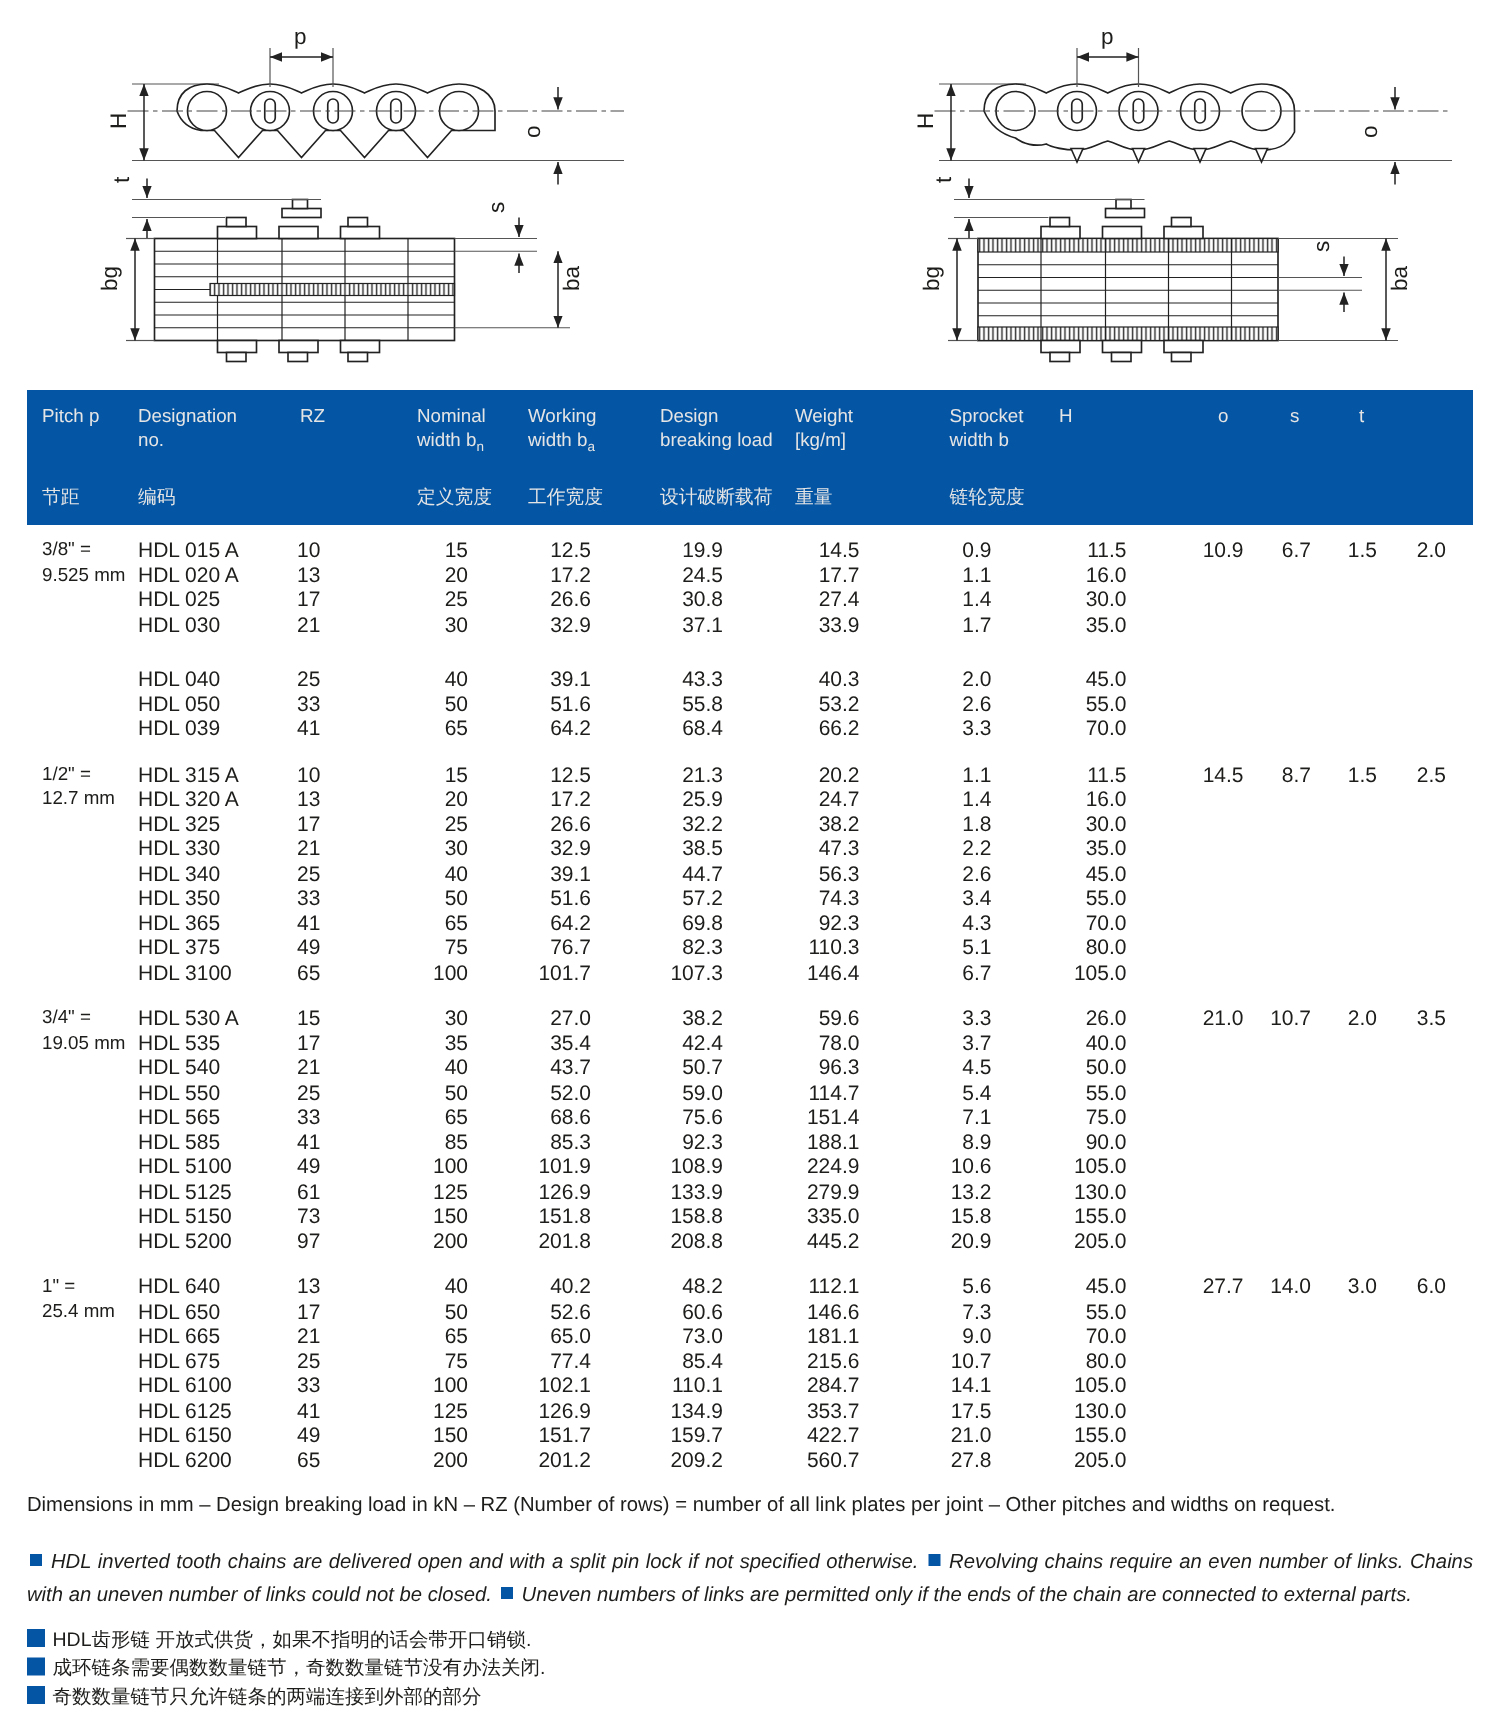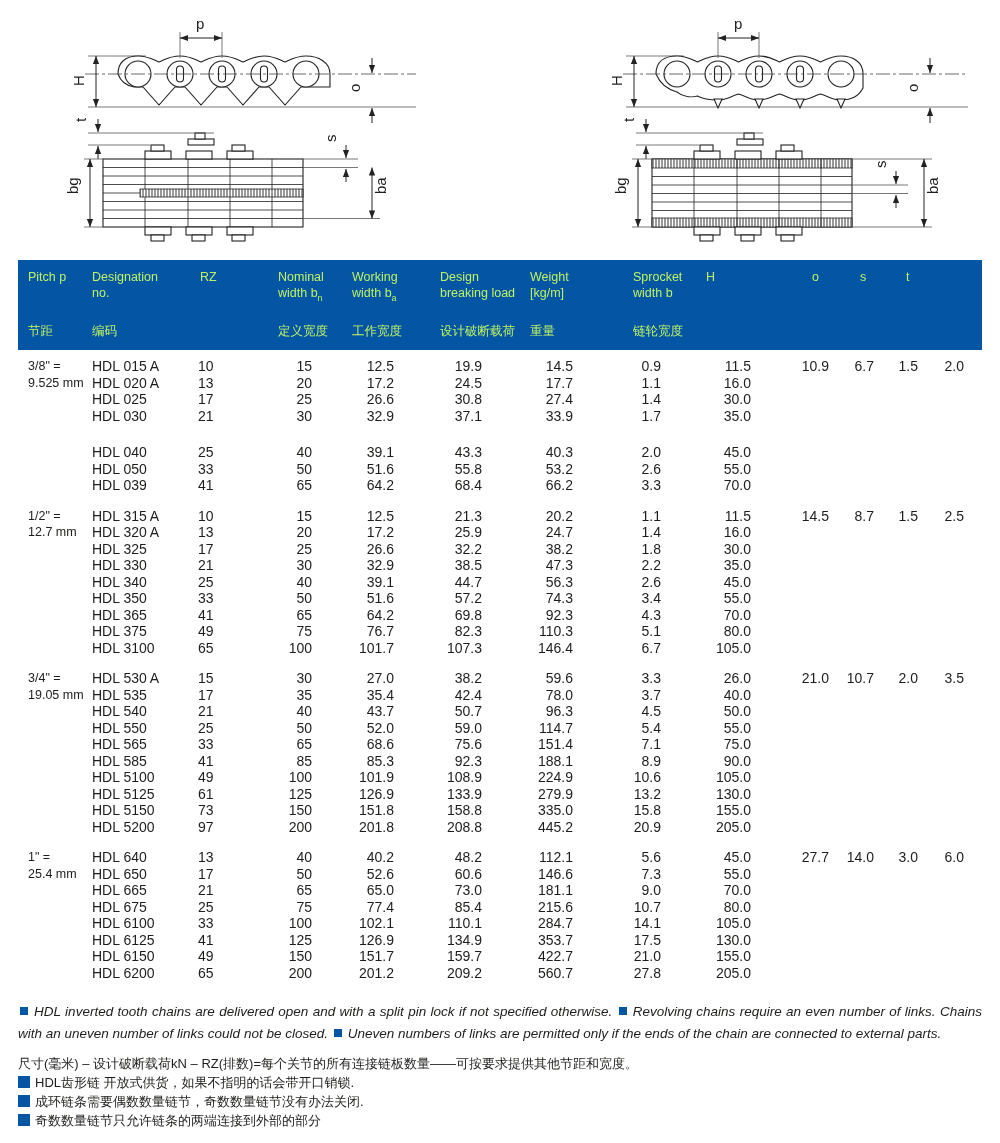--- a/index.html
+++ b/index.html
@@ -8,21 +8,21 @@
   .dwg{position:absolute;top:12px;}
   .dwg .pl{fill:#fff;stroke:#222;stroke-width:1.1;}
   .dwg .thin{stroke:#555;stroke-width:0.8;fill:none;}
   .dwg .thin2{stroke:#222;stroke-width:0.8;fill:none;}
   .dwg .cl{stroke:#444;stroke-width:0.8;stroke-dasharray:14 3 3 3;fill:none;}
   .dwg .dim{stroke:#222;stroke-width:1;fill:none;}
   .dwg text{font-size:15px;fill:#1d1d1b;font-family:"Liberation Sans",sans-serif;}
   
   .spec-table{margin:6px 18px 0 18px;width:964px;}
   .thead{display:grid;grid-template-columns:64px 108px 78px 74px 88px 90px 103px 73px 106px 48px 46px 42px 1fr;
-         background:#0455a4;color:#bef264;padding:9px 0 11px 10px;}
+         background:#0455a4;color:#e5e5e5;padding:9px 0 11px 10px;}
   .hc{white-space:nowrap;}
   .hc .en{font-size:12.5px;line-height:16px;height:32px;}
   .hc .en sub{font-size:9px;}
   .hc .zh{font-size:12.5px;margin-top:22px;height:16px;}
   .tbody{padding-top:8px;}
   .sec{display:grid;grid-template-columns:64px 872px;padding-left:10px;margin-top:14px;}
   .sec:first-child{margin-top:0;}
   .pitch{font-size:12.5px;line-height:16.5px;white-space:nowrap;}
   .row{display:grid;grid-template-columns:104px 40px 76px 82px 88px 91px 88px 90px 78px 45px 44px 46px;
        font-size:14px;line-height:16.5px;}
@@ -777,23 +777,23 @@
           <span class="n"></span>
           <span class="n"></span>
           <span class="n"></span>
         </div>
         </div>
     </section>
     </div>
 </div>
 
 <div class="notes">
+  <p class="dim-en" style="margin:0;">Dimensions in mm – Design breaking load in kN – RZ (Number of rows) = number of all link plates per joint – Other pitches and widths on request.</p>
   <p class="bullets-en" style="margin-bottom:0;"><span><span class="sq"></span><span>HDL inverted tooth chains are delivered open and with a split pin lock if not specified otherwise.</span> </span><span><span class="sq"></span><span>Revolving chains require an even number of links. Chains with an uneven number of links could not be closed.</span> </span><span><span class="sq"></span><span>Uneven numbers of links are permitted only if the ends of the chain are connected to external parts.</span> </span></p>
   <div class="zh-block">
-    <div class="zh-line">尺寸(毫米) – 设计破断载荷kN – RZ(排数)=每个关节的所有连接链板数量——可按要求提供其他节距和宽度。</div>
     <div>
 
     <div class="zh-line"><span class="sq2"></span><span>HDL齿形链 开放式供货，如果不指明的话会带开口销锁.</span></div>
         <div class="zh-line"><span class="sq2"></span><span>成环链条需要偶数数量链节，奇数数量链节没有办法关闭.</span></div>
         <div class="zh-line"><span class="sq2"></span><span>奇数数量链节只允许链条的两端连接到外部的部分</span></div>
       </div>
   </div>
 </div>
 
 </body></html>

